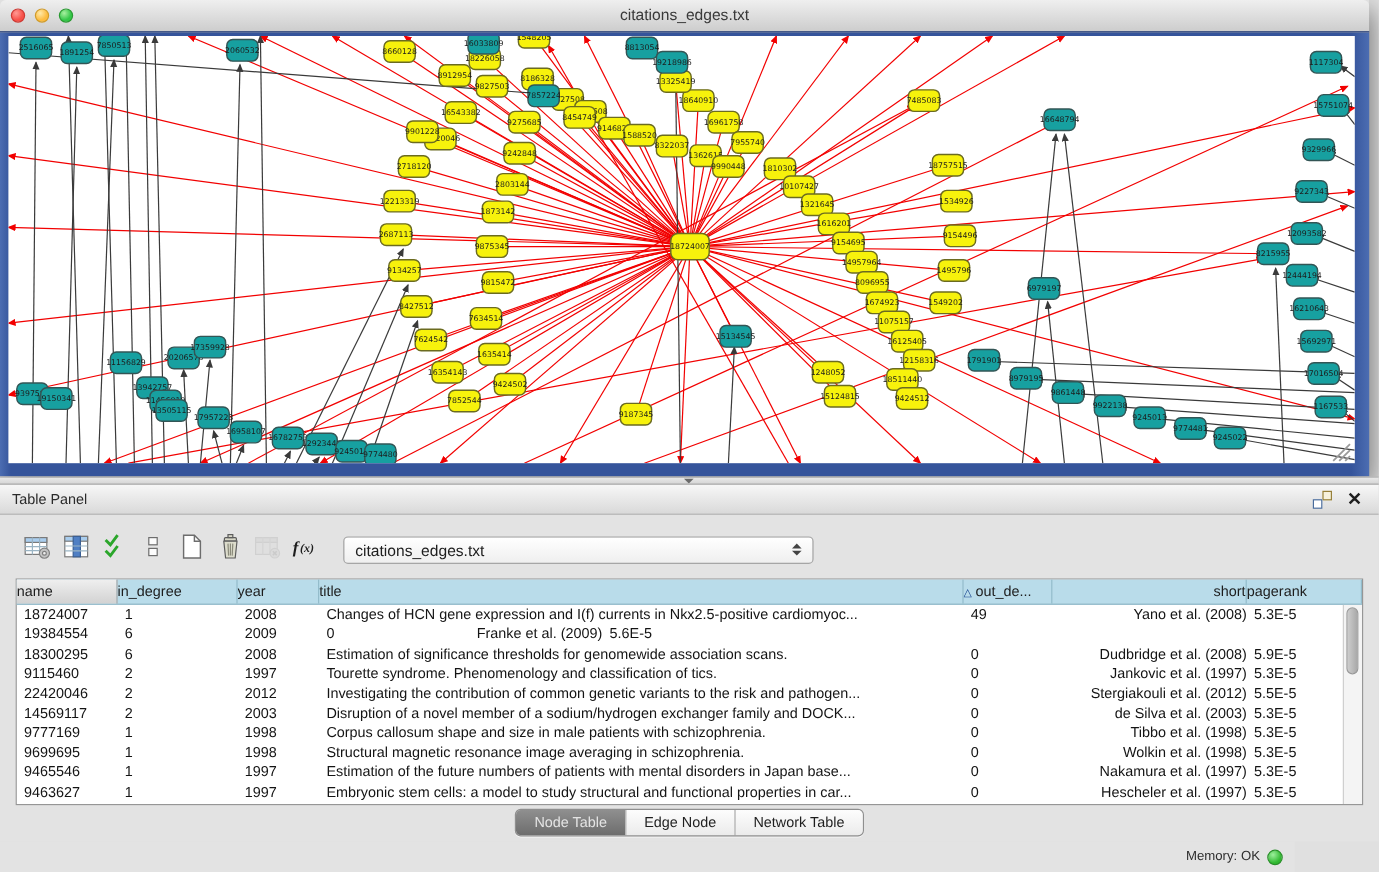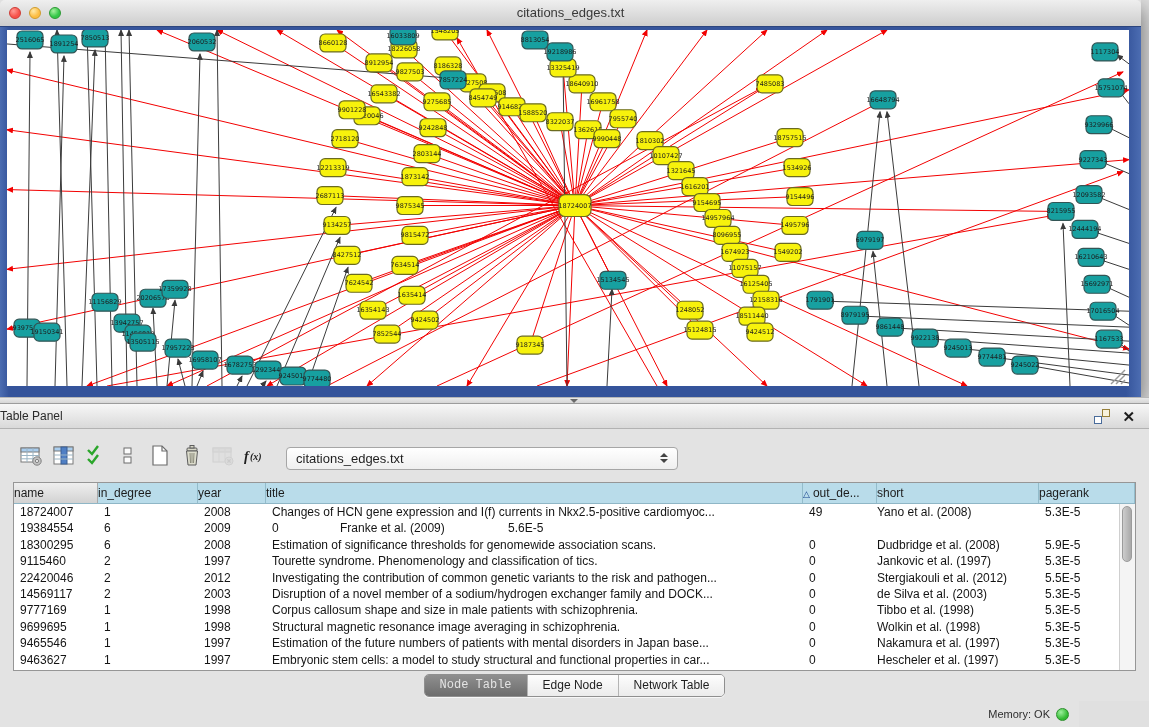--- a/index.html
+++ b/index.html
@@ -34,21 +34,21 @@
   #divider{position:absolute;top:397px;left:0;width:1149px;height:6px;
            background:linear-gradient(#e9e9e9,#d2d2d2);border-top:1px solid #b8b8b8;}
   #divider .grip{position:absolute;left:570px;top:1px;width:0;height:0;
            border-left:4px solid transparent;border-right:4px solid transparent;border-top:4px solid #6a6a6a;}
 
   
   #table-panel{position:absolute;top:403px;left:0;width:1149px;bottom:26px;
                background:#e3e3e3;border-top:1px solid #9c9c9c;}
   .panel-header{height:24px;background:linear-gradient(#f7f7f7,#d9d9d9);
                 border-bottom:1px solid #b2b2b2;display:flex;align-items:center;}
-  .panel-title{font-size:12px;color:#2a2a2a;flex:1;}
+  .panel-title{font-size:12px;color:#2a2a2a;padding-left:10px;flex:1;}
   .panel-controls{display:flex;align-items:center;gap:12px;padding-right:14px;}
   .float-ic{position:relative;width:16px;height:15px;display:inline-block;}
   .float-ic .sq1{position:absolute;right:0;top:0;width:8px;height:8px;border:1.5px solid #97803a;background:#f7f2dd;box-sizing:border-box;}
   .float-ic .sq2{position:absolute;left:0;bottom:0;width:8px;height:8px;border:1.5px solid #4a6c9b;background:#fff;box-sizing:border-box;}
   .close-x{font-size:15px;font-weight:bold;color:#1d1d1d;line-height:15px;cursor:default;}
 
   .toolbar{position:absolute;top:38px;left:16px;right:16px;height:32px;display:flex;align-items:center;}
   .tool-btn{width:32px;height:28px;display:flex;align-items:center;justify-content:center;}
   .tool-btn.dim{opacity:.45;}
   .combo{margin-left:14px;width:392px;height:23px;background:linear-gradient(#ffffff,#efefef);
@@ -64,32 +64,32 @@
   .thead{display:flex;height:20px;background:#b9dcea;border-bottom:1px solid #8fb6c6;flex:none;}
   .hcell{font-size:12px;color:#1c1c1c;text-align:left;line-height:20px;
          border-right:1px solid #93bccb;box-sizing:border-box;white-space:nowrap;overflow:hidden;}
   .hcell.name-h{background:linear-gradient(#efefef,#d2d2d2);border-right:1px solid #aaa;}
   .sort-tri{color:#14418c;font-size:9px;margin-right:3px;}
   .tbody{flex:1;position:relative;overflow:hidden;}
   .trow{display:flex;height:16.4px;line-height:16.4px;}
   .tcell{font-size:12px;color:#141414;padding-left:6px;box-sizing:border-box;
          white-space:nowrap;overflow:hidden;}
   .c0{width:84px;}.c1{width:100px;}.c2{width:68px;}.c3{flex:1;}
-  .c4{width:74px;}.c5{width:162px;text-align:left;padding-left:0;}.c6{width:96px;}
+  .c4{width:74px;}.c5{width:162px;text-align:right;padding-left:0;}.c6{width:96px;}
   .vscroll{position:absolute;right:0;top:0;bottom:0;width:15px;background:#f4f4f4;border-left:1px solid #cfcfcf;}
   .vthumb{position:absolute;top:2px;left:2px;width:10px;height:56px;border-radius:6px;
           background:linear-gradient(90deg,#cdcdcd,#a9a9a9);border:1px solid #9b9b9b;box-sizing:border-box;}
 
   .tabsbar{position:absolute;bottom:4px;left:0;right:0;display:flex;justify-content:center;}
   .seg{display:flex;border:1px solid #8f8f8f;border-radius:5px;overflow:hidden;height:21px;
        box-shadow:0 1px 0 rgba(255,255,255,.7);}
   .seg .tab{font-size:12px;padding:0 15px;border:none;line-height:21px;
             background:linear-gradient(#fdfdfd,#ebebeb);color:#1e1e1e;border-left:1px solid #b4b4b4;cursor:default;}
   .seg .tab:first-child{border-left:none;}
-  .seg .tab.active{background:linear-gradient(#8f8f8f,#6d6d6d);color:#e4e4e4;font-family:Liberation Mono, monospace;}
+  .seg .tab.active{background:linear-gradient(#8f8f8f,#6d6d6d);color:#e4e4e4;}
 
   
   #status-bar{position:absolute;bottom:0;left:0;width:1079px;height:26px;background:#e3e3e3;
               display:flex;align-items:center;justify-content:flex-end;box-sizing:border-box;padding-right:10px;gap:6px;}
   .mem-label{font-size:11px;color:#2e2e2e;}
   .mem-circle{width:13px;height:13px;border-radius:50%;
               background:radial-gradient(circle at 35% 30%,#9cef9c,#31b931 65%);
               border:1px solid #2a8f2a;box-sizing:border-box;}
 </style>
 </head>

